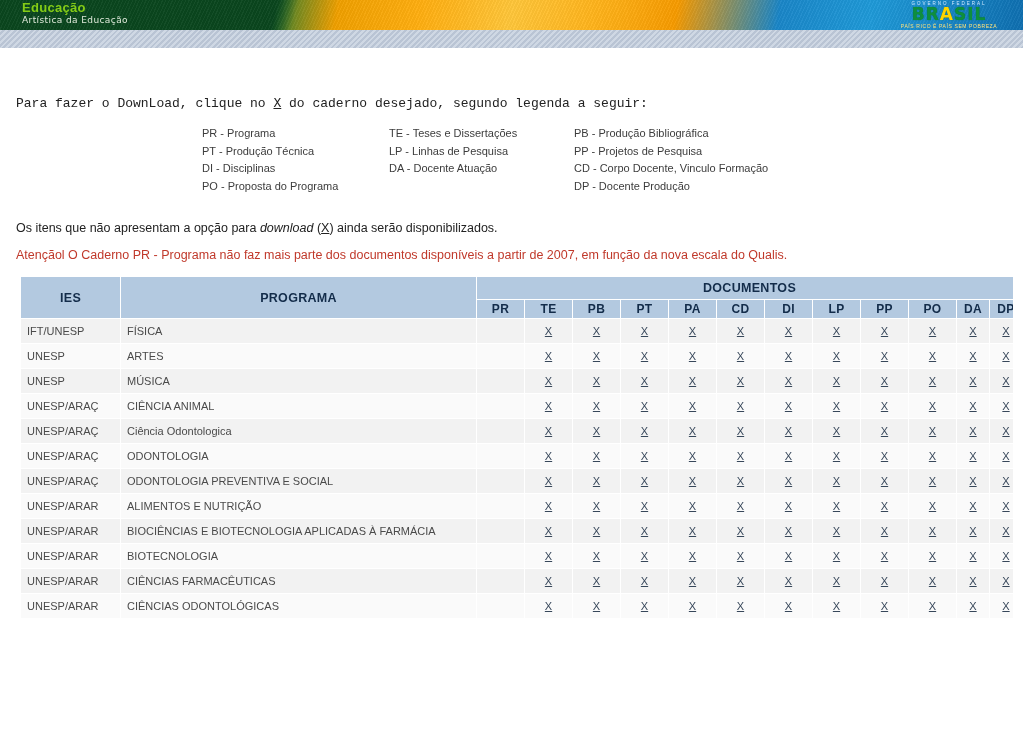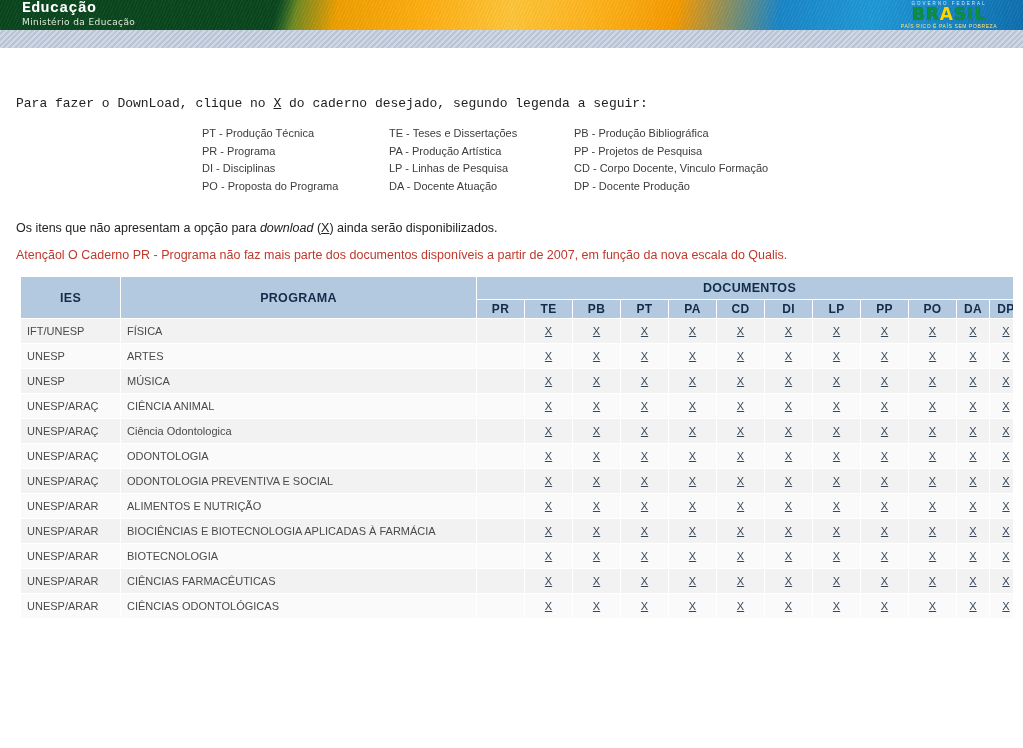--- a/index.html
+++ b/index.html
@@ -24,22 +24,22 @@
   }
   .gov-banner .flag:before{content:"";position:absolute;inset:0;
     background:linear-gradient(105deg,
       rgba(10,70,30,1) 0%,rgba(10,70,30,1) 27%,
       rgba(10,70,30,0) 29%,rgba(10,70,30,0) 100%);
   }
   .gov-banner .flag:after{content:"";position:absolute;inset:0;
     background:repeating-linear-gradient(115deg,rgba(255,255,255,.045) 0 1px,rgba(0,0,0,.03) 1px 3px);
   }
   .gov-txt{position:absolute;left:22px;top:1px;z-index:3;line-height:1;}
-  .gov-txt .t1{display:block;font-size:15px;font-weight:bold;color:#ffffff;
-    letter-spacing:.3px;font-family:Liberation Mono, monospace;}
+  .gov-txt .t1{display:block;font-size:13px;font-weight:bold;color:#84cc16;
+    letter-spacing:.3px;font-family:Liberation Sans, sans-serif;}
   .gov-txt .t2{display:block;font-size:9px;color:#dfe9da;margin-top:2px;
     letter-spacing:.4px;font-family:"DejaVu Sans",sans-serif;}
   .brasil-logo{position:absolute;right:8px;top:1px;z-index:3;width:132px;text-align:center;}
   .brasil-logo .bl1{font-size:4.5px;letter-spacing:2px;color:#cfe8ff;display:block;line-height:5px;}
   .brasil-logo .bl2{font-size:17px;font-weight:bold;color:#0e8f3d;display:block;
     line-height:17px;letter-spacing:1px;
     text-shadow:0 0 1px #0b6b2c;font-family:"DejaVu Sans",sans-serif;}
   .brasil-logo .bl2 .o{color:#ffd400;}
   .brasil-logo .bl3{font-size:5px;letter-spacing:.6px;color:#ffe27a;display:block;line-height:6px;}
 
@@ -105,48 +105,47 @@
   .colw{width:48px;}
   .colw-n{width:33px;}
 </style>
 </head>
 <body>
 
 <div class="gov-banner">
   <div class="flag"></div>
   <div class="gov-txt">
     <span class="t1">Educação</span>
-    <span class="t2">Ministério da Educação</span>
+    <span class="t2">Artística da Educação</span>
   </div>
   <div class="brasil-logo">
     <span class="bl1">GOVERNO FEDERAL</span>
     <span class="bl2"><span>BR</span><span class="o">A</span><span>SIL</span></span>
     <span class="bl3">PAÍS RICO É PAÍS SEM POBREZA</span>
   </div>
 </div>
 
 <div class="hatch"></div>
 
 <div class="panel">
 
 
   <div class="body-wrap">
 
     <p class="intro"><span>Para fazer o DownLoad, clique no </span><u>X</u><span> do caderno desejado, segundo legenda a seguir:</span></p>
 
     <div class="legend">
       <div class="col c1">
+        <div>PR - Programa</div>
         <div>PT - Produção Técnica</div>
-        <div>PR - Programa</div>
         <div>DI - Disciplinas</div>
         <div>PO - Proposta do Programa</div>
       </div>
       <div class="col c2">
         <div>TE - Teses e Dissertações</div>
-        <div>PA - Produção Artística</div>
         <div>LP - Linhas de Pesquisa</div>
         <div>DA - Docente Atuação</div>
       </div>
       <div class="col c3">
         <div>PB - Produção Bibliográfica</div>
         <div>PP - Projetos de Pesquisa</div>
         <div>CD - Corpo Docente, Vinculo Formação</div>
         <div>DP - Docente Produção</div>
       </div>
     </div>

